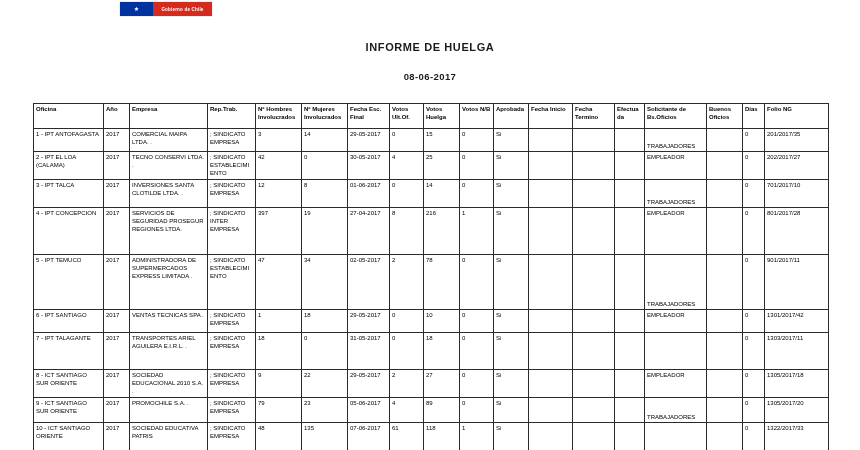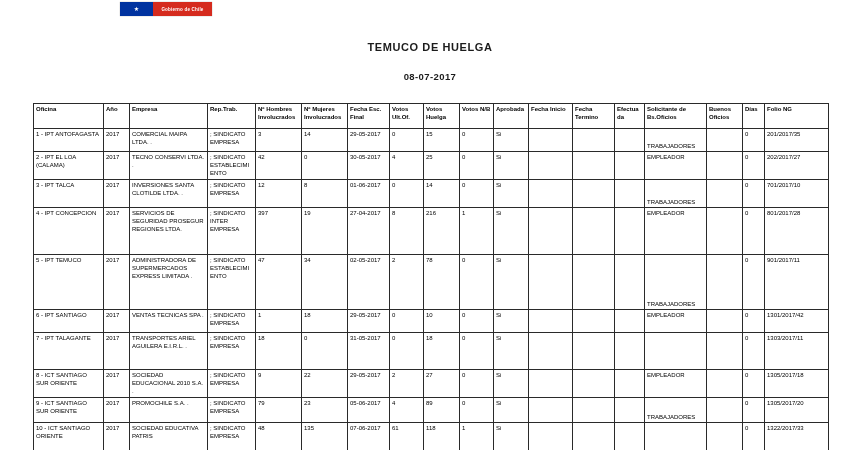--- a/index.html
+++ b/index.html
@@ -57,22 +57,22 @@
 
 <div class="logo">
   <div class="logo-blue" id="logo-blue" style="background: rgb(0, 51, 160);">
     <span>★</span>
   </div>
   <div class="logo-red" id="logo-red" style="background: rgb(213, 43, 30);">
     <span>Gobierno de Chile</span>
   </div>
 </div>
 
-<div class="report-title">TEMUCO DE HUELGA</div>
-<div class="report-date">08-07-2017</div>
+<div class="report-title">INFORME DE HUELGA</div>
+<div class="report-date">08-06-2017</div>
 
 <table class="huelga">
   <colgroup>
     <col style="width:70px">
       <col style="width:26px">
       <col style="width:78px">
       <col style="width:48px">
     <col style="width:46px">
       <col style="width:46px">
       <col style="width:42px">

